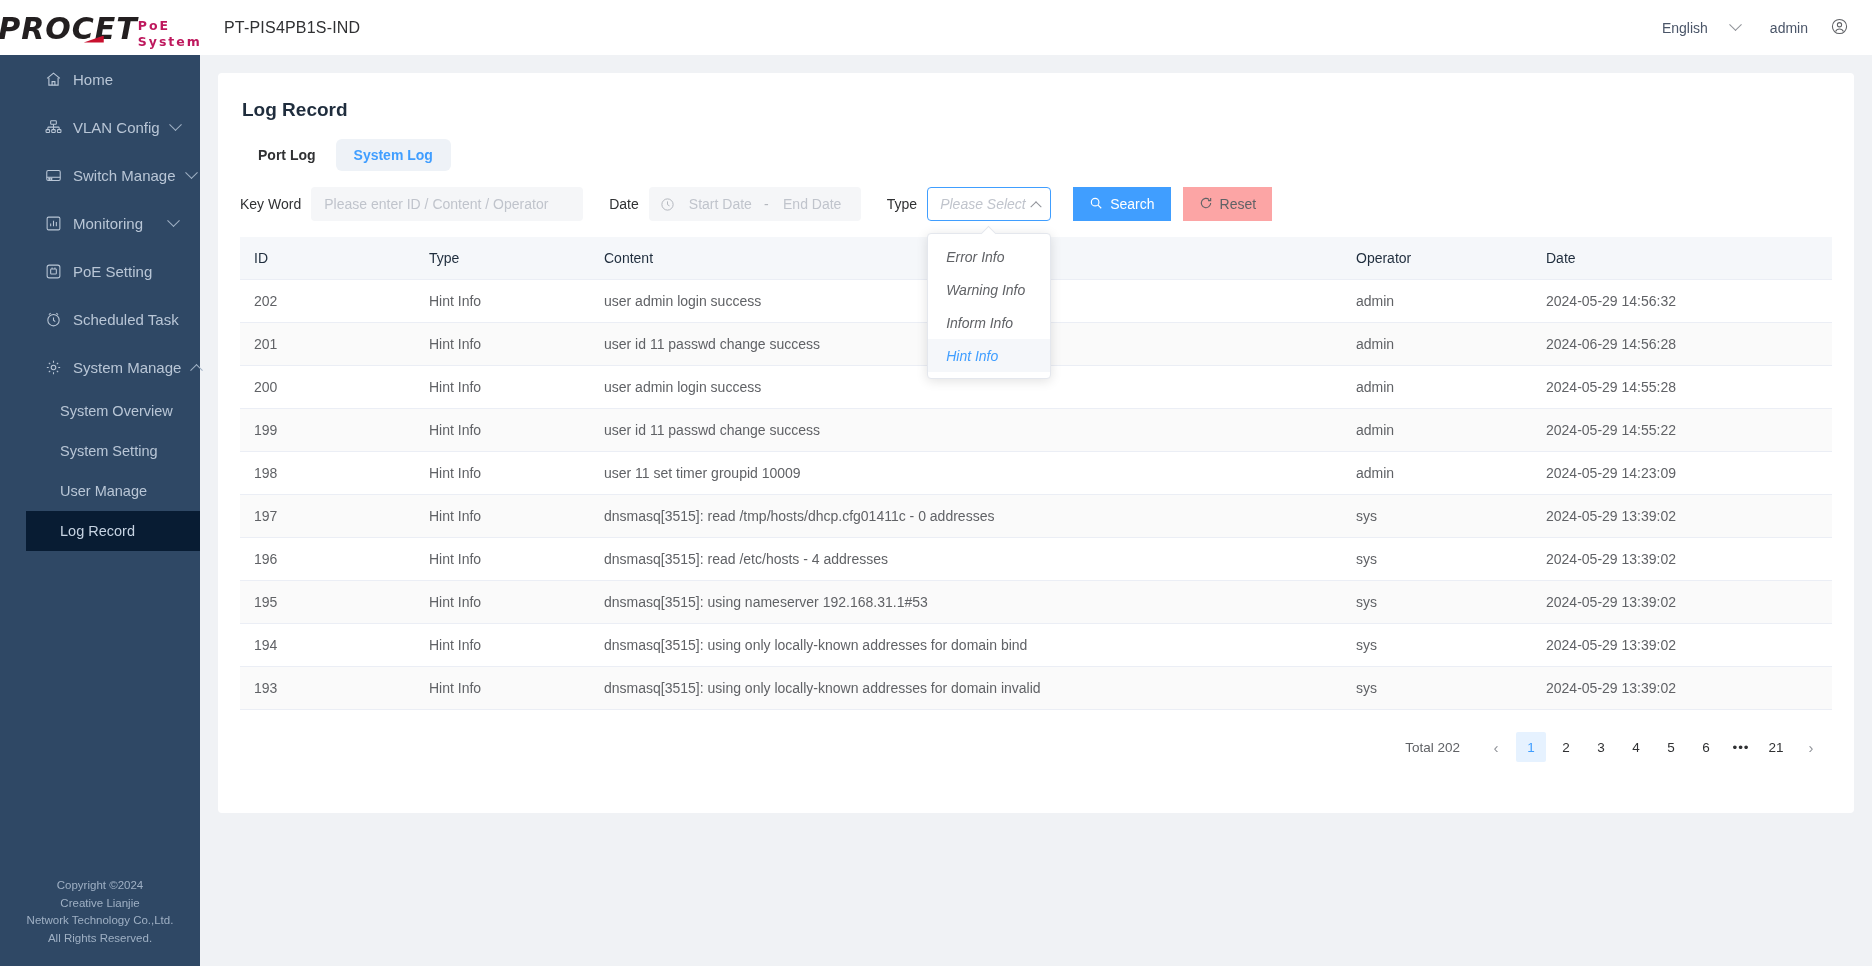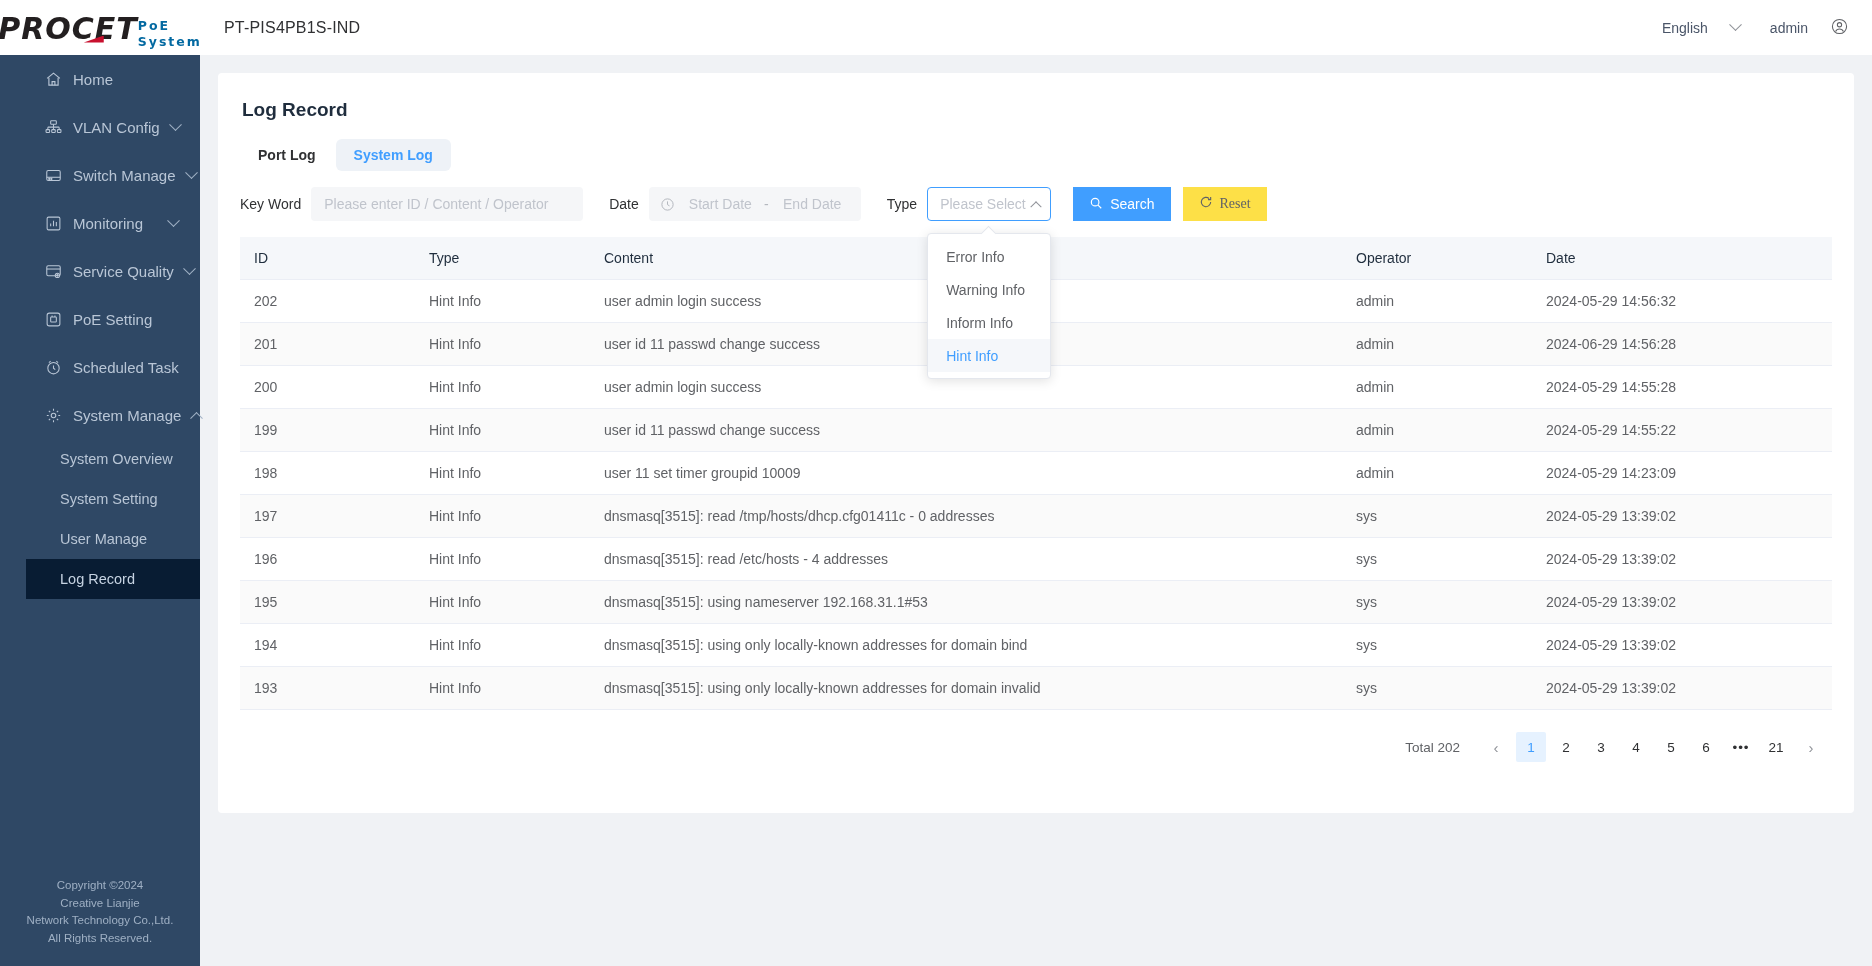--- a/index.html
+++ b/index.html
@@ -32,21 +32,21 @@
     position: relative;
   }
   .logo-main .swoosh {
     position: absolute; right: 34px; bottom: 1px;
     width: 20px; height: 7px; background: #c8102e;
     clip-path: polygon(0 100%, 100% 0, 100% 100%);
   }
   .logo-sub {
     font-family: "DejaVu Sans", sans-serif;
     font-size: 12.5px; font-weight: bold; letter-spacing: 2px;
-    color: #0369a1; line-height: 1.3; margin-top: 11px;
+    color: #be185d; line-height: 1.3; margin-top: 11px;
   }
   .device-name {
     margin-left: 24px; font-size: 16px; color: #303133; letter-spacing: .2px;
   }
   .topbar-right {
     margin-left: auto; display: flex; align-items: center;
     gap: 30px; padding-right: 24px;
   }
   .lang, .user {
     display: flex; align-items: center; gap: 23px;
@@ -136,21 +136,21 @@
   .kw-input { width: 272px; }
   .date-input {
     width: 212px; gap: 0; padding: 0 10px;
   }
   .date-input .clock { margin-right: 8px; display: flex; }
   .date-input .dt { color: #c0c4cc; font-size: 14px; }
   .date-input .start { width: 78px; text-align: center; }
   .date-input .sep { color: #b4b8bf; padding: 0 6px; }
   .date-input .end { width: 78px; text-align: center; }
 
-  .sel-wrap { position: relative; }
+  .sel-wrap { position: relative; font-style: italic; }
   .select {
     width: 124px; height: 34px; background: #fff;
     border: 1px solid #409eff; border-radius: 4px;
     display: flex; align-items: center; justify-content: space-between;
     padding: 0 10px 0 12px; font-size: 14px; color: #c0c4cc; cursor: pointer;
   }
   .select .caret {
     width: 8px; height: 8px; border-right: 1.4px solid #909399;
     border-bottom: 1.4px solid #909399;
     transform: rotate(-135deg) translate(-2px,-2px);
@@ -173,21 +173,21 @@
     position: relative; z-index: 2; background: #fff;
   }
   .dd-item.selected { color: #409eff; background: #f5f7fa; font-weight: normal; }
 
   .btn {
     height: 34px; border-radius: 0; display: flex; align-items: center;
     gap: 7px; padding: 0 16px; font-size: 14px; cursor: pointer;
     border: none; white-space: nowrap;
   }
   .btn-primary { background: #409eff; color: #fff; margin-left: 22px; }
-  .btn-default { background: #fde047; color: #606266; margin-left: 12px; font-family: Liberation Serif, serif; }
+  .btn-default { background: #fca5a5; color: #606266; margin-left: 12px; }
 
   
   table.logtable {
     width: 100%; border-collapse: collapse; font-size: 14px;
     table-layout: fixed;
   }
   table.logtable th {
     background: #f5f7fa; color: #1f2d3d; font-weight: normal;
     text-align: left; padding: 13px 0 13px 14px; font-size: 14px;
     border-bottom: 1px solid #ebeef5;
@@ -294,32 +294,20 @@
       <span class="nv-icon">
         <svg viewBox="0 0 24 24" fill="none" stroke="#b9c6d6" stroke-width="1.5">
             <rect x="3" y="3" width="18" height="18" rx="2"></rect>
             <path d="M8 16v-4M12 16V8M16 16v-6"></path>
           </svg>
       </span>
       <span class="nv-label">Monitoring</span>
       <span class="nv-arrow"></span>
     </div>
 
-    <div class="nav-item">
-      <span class="nv-icon">
-        <svg viewBox="0 0 24 24" fill="none" stroke="#b9c6d6" stroke-width="1.5">
-            <rect x="2.5" y="4" width="19" height="14" rx="2"></rect>
-            <path d="M2.5 8.5h19"></path>
-            <circle cx="17.5" cy="17.5" r="3" fill="#2f4865"></circle>
-            <path d="M17.5 15.6v3.8M15.6 17.5h3.8"></path>
-          </svg>
-      </span>
-      <span class="nv-label">Service Quality</span>
-      <span class="nv-arrow"></span>
-    </div>
 
     <div class="nav-item">
       <span class="nv-icon">
         <svg viewBox="0 0 24 24" fill="none" stroke="#b9c6d6" stroke-width="1.5">
             <rect x="3" y="3" width="18" height="18" rx="3"></rect>
             <rect x="8" y="8.5" width="8" height="7" rx="1"></rect>
             <path d="M10 8.5V6.5M14 8.5V6.5"></path>
           </svg>
       </span>
       <span class="nv-label">PoE Setting</span>

